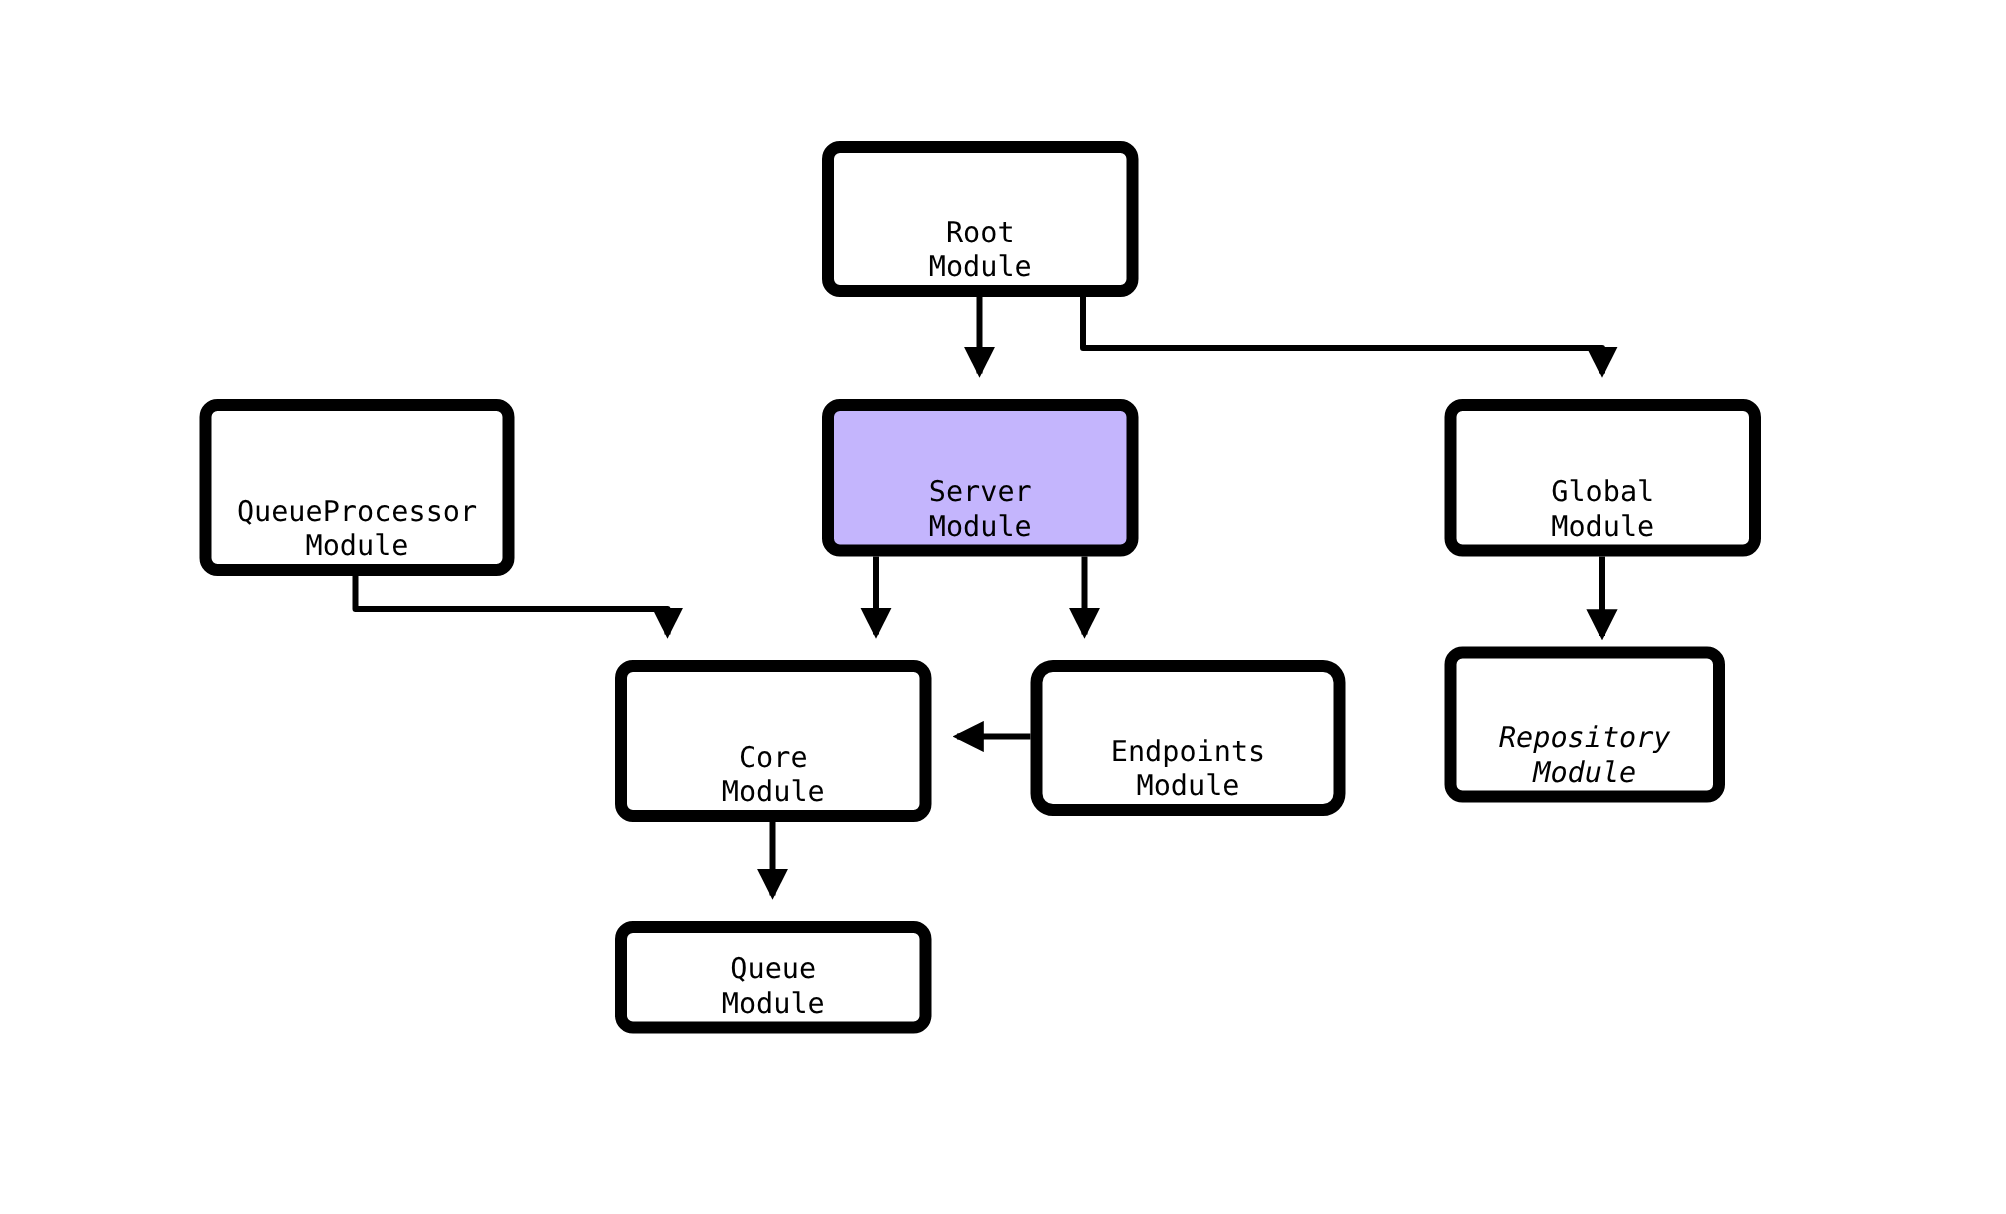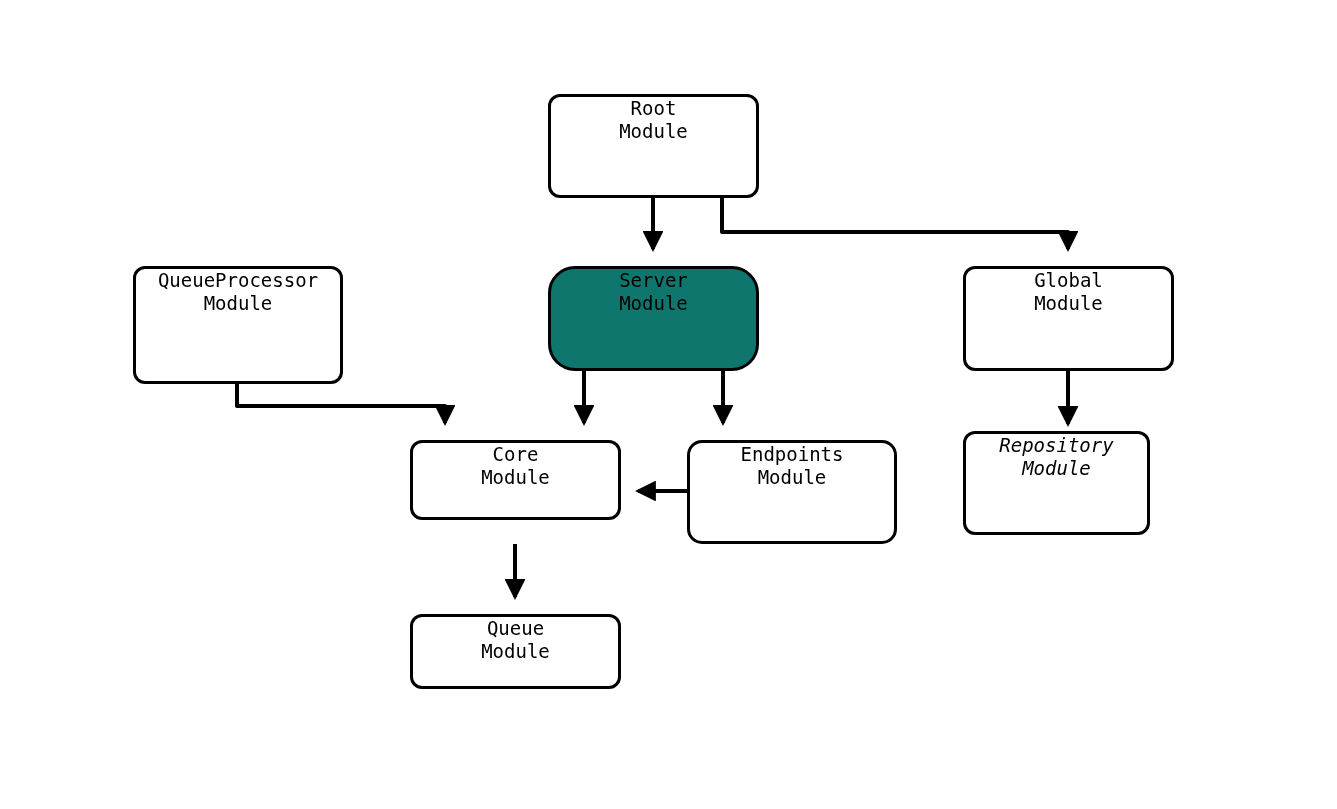--- a/index.html
+++ b/index.html
@@ -21,24 +21,24 @@
     left: 0;
     top: 0;
     width: 1337px;
     height: 809px;
     pointer-events: none;
   }
   .node {
     position: absolute;
     box-sizing: border-box;
     background: #ffffff;
-    border: 3px solid #14532d;
+    border: 8px solid #14532d;
     border-radius: 12px;
     display: flex;
-    align-items: flex-start;
+    align-items: flex-end;
     justify-content: center;
     text-align: center;
     z-index: 2;
   }
   .node-label {
     font-family: "DejaVu Sans Mono", "Liberation Mono", monospace;
     font-size: 19px;
     line-height: 23px;
     color: #000000;
     white-space: pre-line;
@@ -77,31 +77,31 @@
   <div class="node" style="left: 548px; top: 94px; width: 211px; height: 104px; border-color: rgb(0, 0, 0); background: rgb(255, 255, 255);">
     <span class="node-label">Root
 Module</span>
   </div>
 
   <div class="node" style="left: 133px; top: 266px; width: 210px; height: 118px; border-color: rgb(0, 0, 0); background: rgb(255, 255, 255);">
     <span class="node-label">QueueProcessor
 Module</span>
   </div>
 
-  <div class="node" style="left: 548px; top: 266px; width: 211px; height: 105px; border-color: rgb(0, 0, 0); background: #0f766e; border-radius: 27px;">
+  <div class="node" style="left: 548px; top: 266px; width: 211px; height: 105px; border-color: rgb(0, 0, 0); background: #c4b5fd;">
     <span class="node-label">Server
 Module</span>
   </div>
 
   <div class="node" style="left: 963px; top: 266px; width: 211px; height: 105px; border-color: rgb(0, 0, 0); background: rgb(255, 255, 255);">
     <span class="node-label">Global
 Module</span>
   </div>
 
-  <div class="node" style="left: 410px; top: 440px; width: 211px; height: 80px; border-color: rgb(0, 0, 0); background: rgb(255, 255, 255);">
+  <div class="node" style="left: 410px; top: 440px; width: 211px; height: 108px; border-color: rgb(0, 0, 0); background: rgb(255, 255, 255);">
     <span class="node-label">Core
 Module</span>
   </div>
 
   <div class="node" style="left: 687px; top: 440px; width: 210px; height: 104px; border-color: rgb(0, 0, 0); background: rgb(255, 255, 255); border-radius: 15px;">
     <span class="node-label">Endpoints
 Module</span>
   </div>
 
   <div class="node" style="left: 963px; top: 431px; width: 187px; height: 104px; border-color: rgb(0, 0, 0); background: rgb(255, 255, 255); font-style: italic;">

